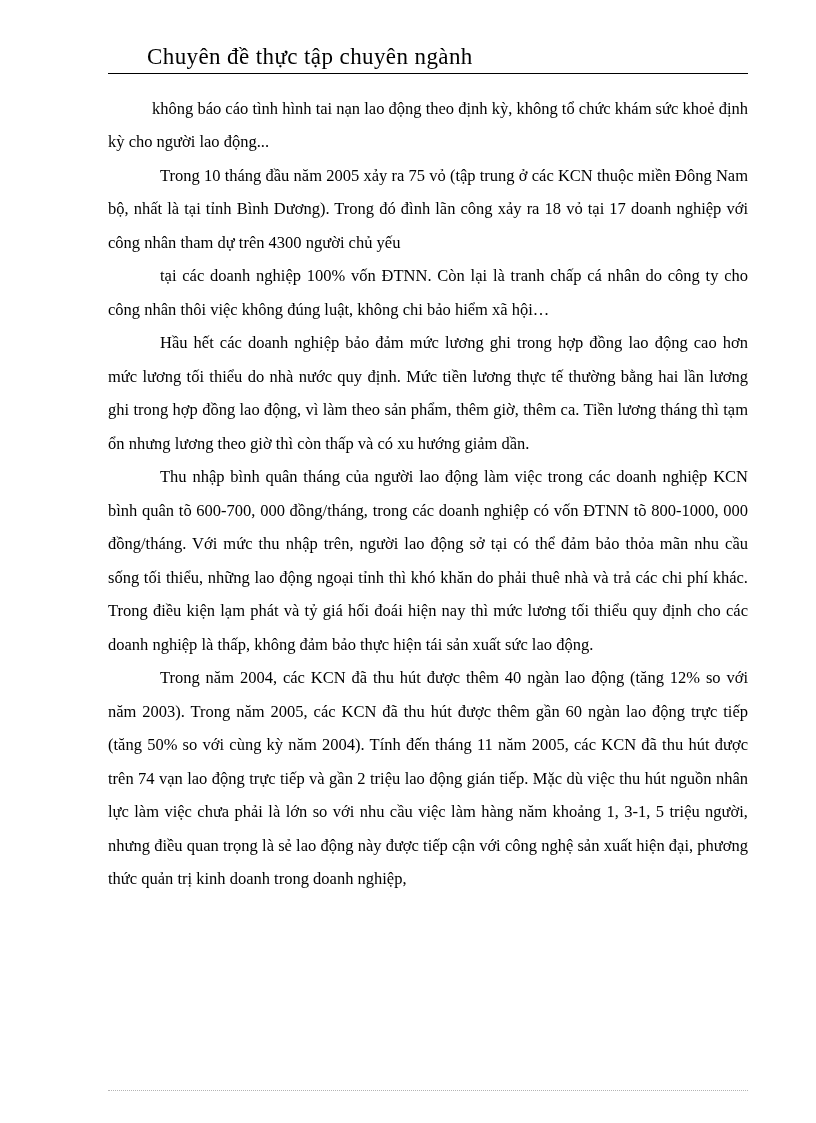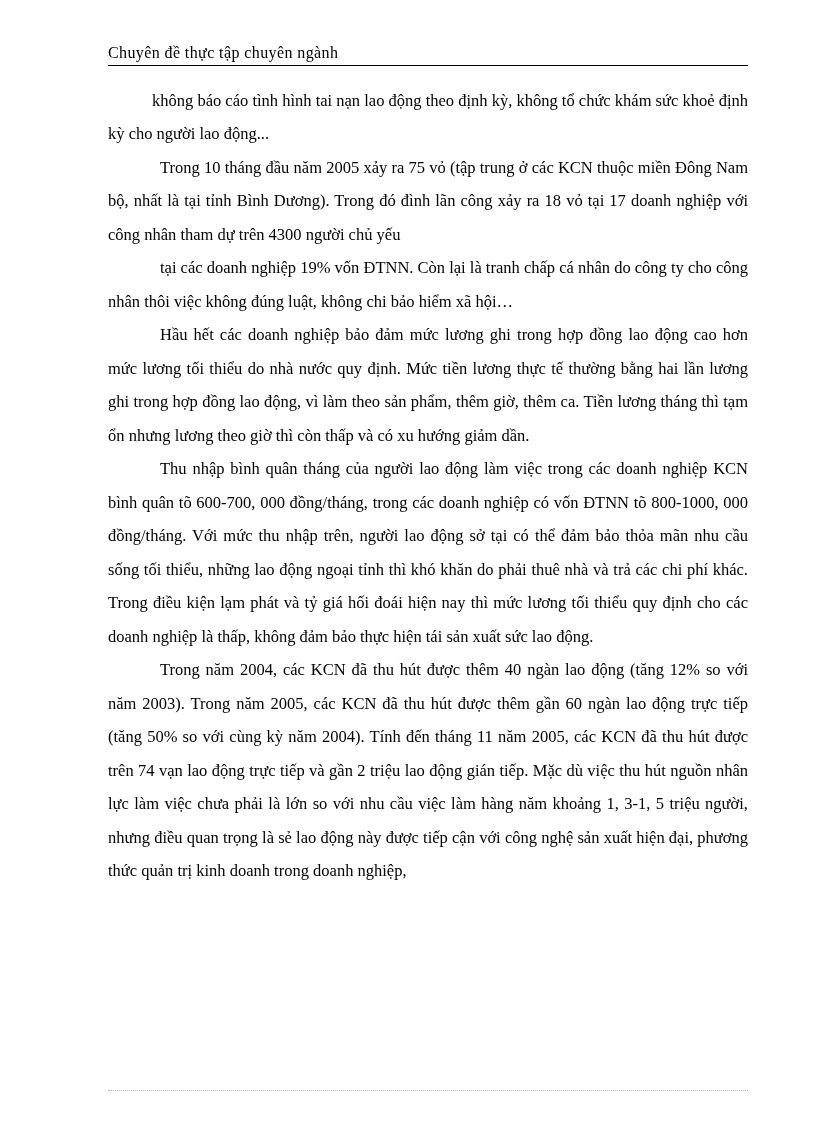--- a/index.html
+++ b/index.html
@@ -22,24 +22,25 @@
     height: 1123px;
     background: #ffffff;
   }
   .content {
     position: absolute;
     left: 108px;
     top: 44px;
     width: 640px;
   }
   .header-line {
-    font-size: 16px;
+    font-size: 23px;
     letter-spacing: 0.4px;
     padding-bottom: 3px;
     white-space: nowrap;
+    margin-left: 39px;
   }
   .header-rule {
     border-bottom: 1.5px solid #000;
     width: 640px;
     margin-top: 0px;
     margin-bottom: 18px;
   }
   p.para {
     font-size: 16.5px;
     line-height: 2.03;
@@ -69,21 +70,21 @@
 
   <div class="content">
 
     <div class="header-line">Chuyên đề thực tập chuyên ngành</div>
     <div class="header-rule"></div>
 
     <p class="para indent-sm">không báo cáo tình hình tai nạn lao động theo định kỳ, không tổ chức khám sức khoẻ định kỳ cho người lao động...</p>
 
     <p class="para indent">Trong 10 tháng đầu năm 2005 xảy ra 75 vỏ (tập trung ở các KCN thuộc miền Đông Nam bộ, nhất là tại tỉnh Bình Dương). Trong đó đình lãn công xảy ra 18 vỏ tại 17 doanh nghiệp với công nhân tham dự trên 4300 người chủ yếu</p>
 
-    <p class="para indent">tại các doanh nghiệp 19% vốn ĐTNN. Còn lại là tranh chấp cá nhân do công ty cho công nhân thôi việc không đúng luật, không chi bảo hiểm xã hội…</p>
+    <p class="para indent">tại các doanh nghiệp 100% vốn ĐTNN. Còn lại là tranh chấp cá nhân do công ty cho công nhân thôi việc không đúng luật, không chi bảo hiểm xã hội…</p>
 
     <p class="para indent">Hầu hết các doanh nghiệp bảo đảm mức lương ghi trong hợp đồng lao động cao hơn mức lương tối thiểu do nhà nước quy định. Mức tiền lương thực tế thường bằng hai lần lương ghi trong hợp đồng lao động, vì làm theo sản phẩm, thêm giờ, thêm ca. Tiền lương tháng thì tạm ổn nhưng lương theo giờ thì còn thấp và có xu hướng giảm dần.</p>
 
     <p class="para indent">Thu nhập bình quân tháng của người lao động làm việc trong các doanh nghiệp KCN bình quân tõ 600-700, 000 đồng/tháng, trong các doanh nghiệp có vốn ĐTNN tõ 800-1000, 000 đồng/tháng. Với mức thu nhập trên, người lao động sở tại có thể đảm bảo thỏa mãn nhu cầu sống tối thiểu, những lao động ngoại tỉnh thì khó khăn do phải thuê nhà và trả các chi phí khác. Trong điều kiện lạm phát và tỷ giá hối đoái hiện nay thì mức lương tối thiểu quy định cho các doanh nghiệp là thấp, không đảm bảo thực hiện tái sản xuất sức lao động.</p>
 
     <p class="para indent">Trong năm 2004, các KCN đã thu hút được thêm 40 ngàn lao động (tăng 12% so với năm 2003). Trong năm 2005, các KCN đã thu hút được thêm gần 60 ngàn lao động trực tiếp (tăng 50% so với cùng kỳ năm 2004). Tính đến tháng 11 năm 2005, các KCN đã thu hút được trên 74 vạn lao động trực tiếp và gần 2 triệu lao động gián tiếp. Mặc dù việc thu hút nguồn nhân lực làm việc chưa phải là lớn so với nhu cầu việc làm hàng năm khoảng 1, 3-1, 5 triệu người, nhưng điều quan trọng là sẻ lao động này được tiếp cận với công nghệ sản xuất hiện đại, phương thức quản trị kinh doanh trong doanh nghiệp,</p>
 
   </div>
 
   <div class="footer-rule"></div>

